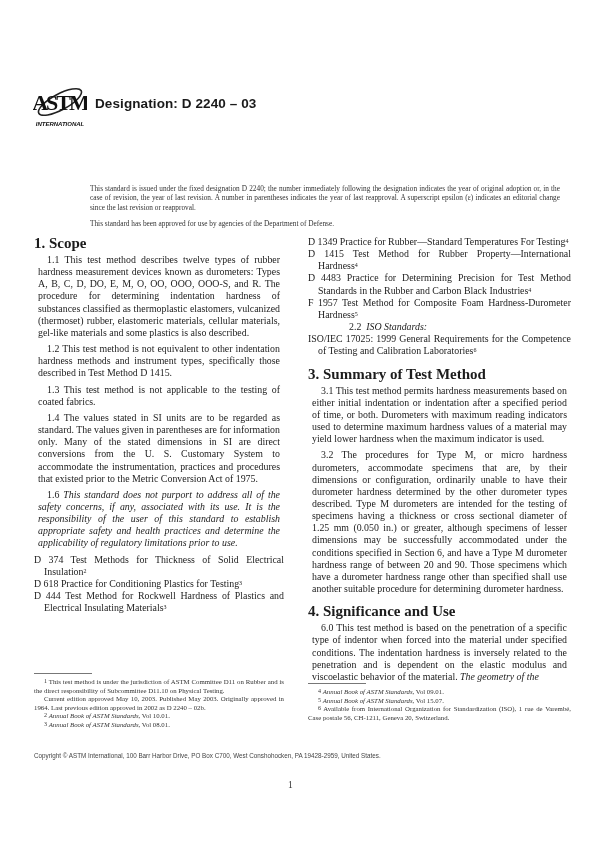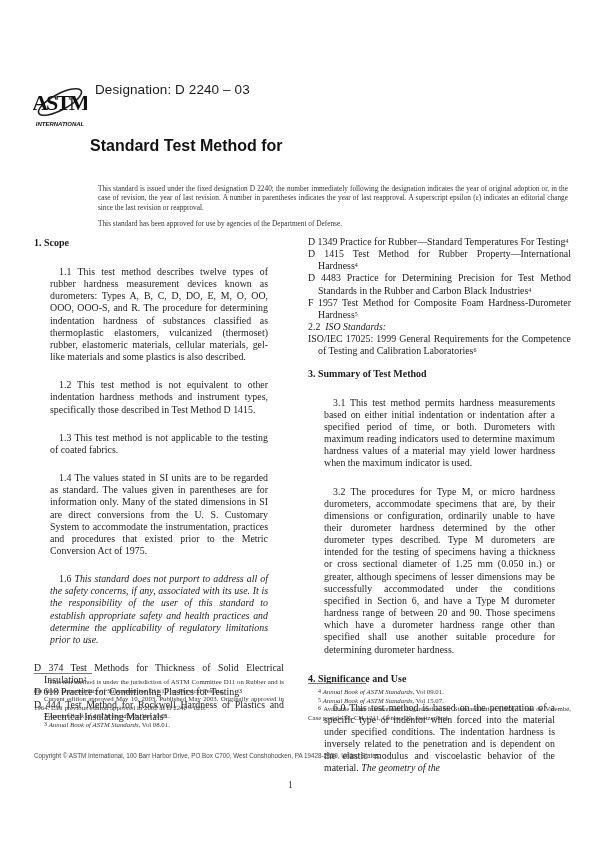--- a/index.html
+++ b/index.html
@@ -1,33 +1,33 @@
 <!DOCTYPE html>
 <html><head>
 <meta charset="utf-8">
 <style>
   html, body { margin:0; padding:0; background:#ffffff; }
   body { width:600px; height:850px; position:relative; overflow:hidden; color:#1a1a1a;
          font-family:"Liberation Serif", "DejaVu Serif", serif; }
   .logo { position:absolute; left:33px; top:80px; width:54px; height:50px; }
-  .designation { position:absolute; left:95px; top:82px; font-family:"Liberation Sans", sans-serif;
-                 font-weight:normal; font-size:13.5px; letter-spacing:0.1px; }
+  .designation { position:absolute; left:95px; top:96px; font-family:"Liberation Sans", sans-serif;
+                 font-weight:bold; font-size:13.5px; letter-spacing:0.1px; }
   .title { position:absolute; left:90px; top:137px; font-family:"Liberation Sans", sans-serif;
            font-weight:bold; color:#111; }
   .title .l1 { font-size:16px; line-height:17px; display:block; }
   .title .l2 { font-size:16.5px; line-height:18px; display:block; }
   .title sup { font-size:10px; }
-  .preamble { position:absolute; left:90px; top:184px; width:470px; font-size:7.3px; line-height:9.4px; color:#333;margin-left:8px; }
+  .preamble { position:absolute; left:90px; top:184px; width:470px; font-size:7.3px; line-height:9.4px; color:#333; }
   .preamble p { margin:0 0 7px 0; text-align:justify; }
   .preamble .dod { }
   .col { position:absolute; top:236px; width:250px; font-size:9.9px; line-height:12.15px; color:#1c1c1c; }
   .col.left { left:34px; }
   .col.right { left:308px; width:263px; }
-  .col p { margin:16px; text-align:justify; text-indent:9px; }
-  .col h2 { margin:0 0 1px 0; font-size:10px; font-weight:bold; line-height:14px; }
+  .col p { margin:4px; text-align:justify; text-indent:9px; }
+  .col h2 { margin:0 0 1px 0; font-size:15px; font-weight:bold; line-height:14px; }
   .col h2.gap { margin-top:9px; }
   .col .ref { padding-left:10px; text-indent:-10px; text-align:justify; margin:0; }
   .col .sub { padding-left:9px; margin:0; }
   .col .sub i { font-style:italic; }
   .col .it { font-style:italic; }
   sup.fn { font-size:6px; vertical-align:top; position:relative; top:-1px; }
   .fnrule { position:absolute; height:1px; background:#777; width:58px; }
   .footnotes { position:absolute; font-size:6.8px; line-height:8.5px; color:#333; }
   .footnotes p { margin:0; text-indent:10px; text-align:justify; }
   .footnotes i { font-style:italic; }
@@ -41,21 +41,20 @@
   <svg width="54" height="50" viewBox="0 0 54 50">
     <ellipse cx="27" cy="22" rx="24" ry="8" fill="none" stroke="#222" stroke-width="1.6" transform="rotate(-28 27 22)"></ellipse>
     <text x="27" y="30" text-anchor="middle" font-family="Liberation Serif, serif" font-weight="bold" font-size="22" fill="#111" letter-spacing="-2">ASTM</text>
     <text x="27" y="46" text-anchor="middle" font-family="Liberation Sans, sans-serif" font-weight="bold" font-style="italic" font-size="6" fill="#111">INTERNATIONAL</text>
   </svg>
 </div>
 
 <div class="designation">Designation: D 2240 – 03</div>
 
 <div class="title">
-  <span class="l1">Standard Test Method for</span>
 </div>
 
 <div class="preamble">
   <p>This standard is issued under the fixed designation D 2240; the number immediately following the designation indicates the year of original adoption or, in the case of revision, the year of last revision. A number in parentheses indicates the year of last reapproval. A superscript epsilon (ε) indicates an editorial change since the last revision or reapproval.</p>
   <p class="dod">This standard has been approved for use by agencies of the Department of Defense.</p>
 </div>
 
 <div class="col left">
   <h2>1. Scope</h2>
   <p>1.1 This test method describes twelve types of rubber hardness measurement devices known as durometers: Types A, B, C, D, DO, E, M, O, OO, OOO, OOO-S, and R. The procedure for determining indentation hardness of substances classified as thermoplastic elastomers, vulcanized (thermoset) rubber, elastomeric materials, cellular materials, gel-like materials and some plastics is also described.</p>
@@ -75,21 +74,21 @@
   <p><span>Current edition approved May 10, 2003. Published May 2003. Originally approved in 1964. Last previous edition approved in 2002 as D 2240 – 02b.</span></p>
   <p><sup class="fn">2</sup> <i>Annual Book of ASTM Standards</i><span>, Vol 10.01.</span></p>
   <p><sup class="fn">3</sup> <i>Annual Book of ASTM Standards</i><span>, Vol 08.01.</span></p>
 </div>
 
 <div class="col right">
   <p class="ref"><span>D 1349 Practice for Rubber—Standard Temperatures For Testing</span><sup class="fn">4</sup></p>
   <p class="ref"><span>D 1415 Test Method for Rubber Property—International Hardness</span><sup class="fn">4</sup></p>
   <p class="ref"><span>D 4483 Practice for Determining Precision for Test Method Standards in the Rubber and Carbon Black Industries</span><sup class="fn">4</sup></p>
   <p class="ref"><span>F 1957 Test Method for Composite Foam Hardness-Durometer Hardness</span><sup class="fn">5</sup></p>
-  <div class="sub" style="padding-left:0;"><span>2.2</span>&nbsp; <i>ISO Standards:</i></div>
+  <div class="sub" style="padding-left:0;margin-left:41px;"><span>2.2</span>&nbsp; <i>ISO Standards:</i></div>
   <p class="ref"><span>ISO/IEC 17025: 1999 General Requirements for the Competence of Testing and Calibration Laboratories</span><sup class="fn">6</sup></p>
 
   <h2 class="gap">3. Summary of Test Method</h2>
   <p>3.1 This test method permits hardness measurements based on either initial indentation or indentation after a specified period of time, or both. Durometers with maximum reading indicators used to determine maximum hardness values of a material may yield lower hardness when the maximum indicator is used.</p>
   <p>3.2 The procedures for Type M, or micro hardness durometers, accommodate specimens that are, by their dimensions or configuration, ordinarily unable to have their durometer hardness determined by the other durometer types described. Type M durometers are intended for the testing of specimens having a thickness or cross sectional diameter of 1.25 mm (0.050 in.) or greater, although specimens of lesser dimensions may be successfully accommodated under the conditions specified in Section 6, and have a Type M durometer hardness range of between 20 and 90. Those specimens which have a durometer hardness range other than specified shall use another suitable procedure for determining durometer hardness.</p>
 
   <h2 class="gap">4. Significance and Use</h2>
   <p><span>6.0 This test method is based on the penetration of a specific type of indentor when forced into the material under specified conditions. The indentation hardness is inversely related to the penetration and is dependent on the elastic modulus and viscoelastic behavior of the material.</span> <span class="it">The geometry of the</span></p>
 </div>
 

